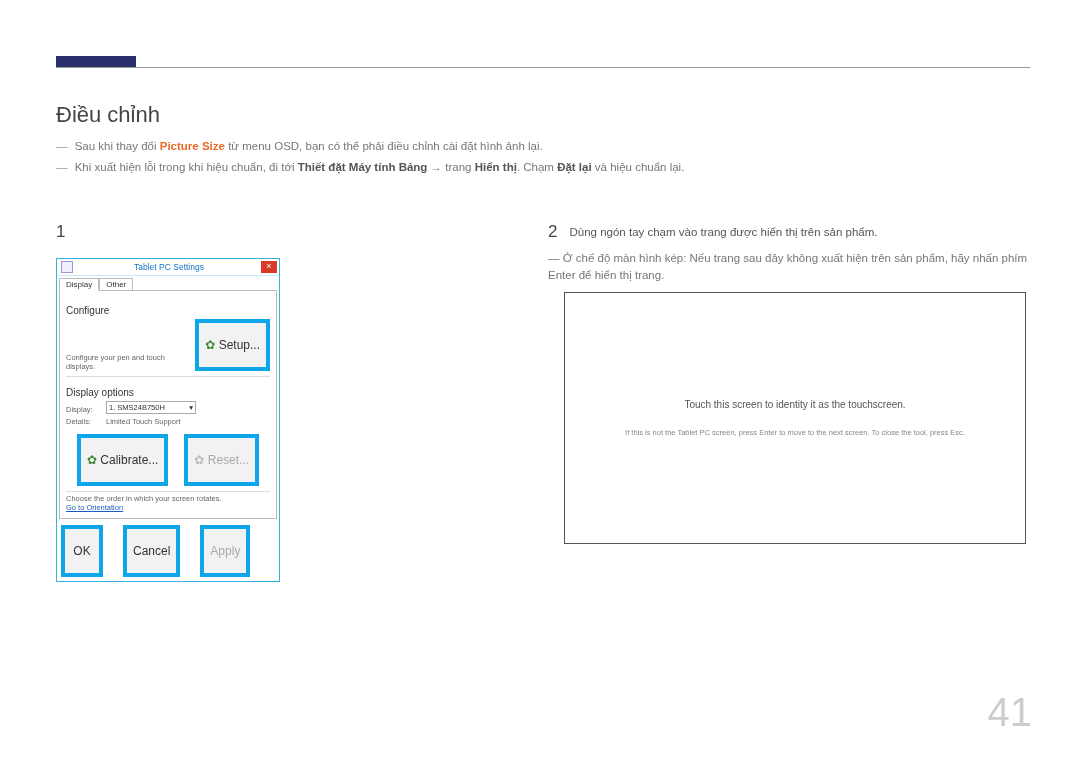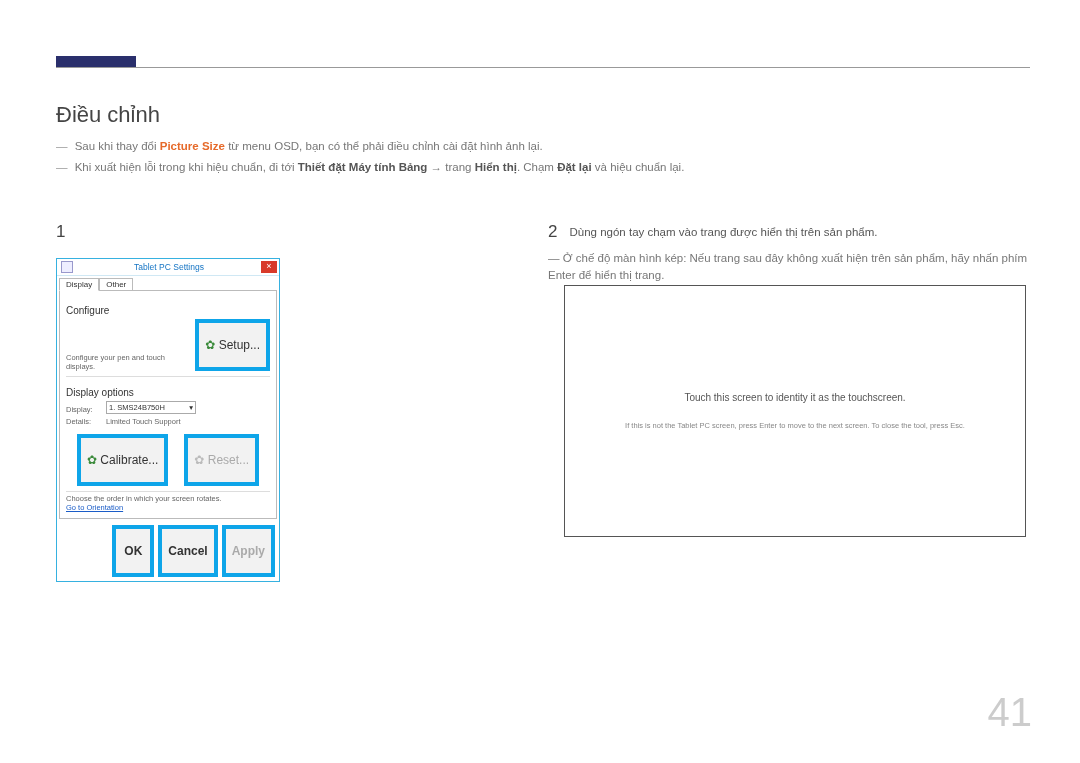--- a/index.html
+++ b/index.html
@@ -150,40 +150,38 @@
     font-size: 7.5px;
     width: 90px;
     display: flex;
     justify-content: space-between;
     background: #fff;
   }
   .link { color: #1a5cc7; text-decoration: underline; font-size: 7.5px; }
   .dialog-footer {
     padding: 4px;
     display: flex;
-    justify-content: flex-end;
-    gap: 4px;
-    font-weight: bold;
+    gap: 20px;
   }
   .step2 {
     position: absolute;
     top: 222px;
     left: 548px;
     width: 480px;
   }
   .subnote {
     font-size: 11.5px;
     color: #777;
     margin-top: 12px;
     margin-left: 0px;
     line-height: 1.5;
   }
   .touch-box {
     position: absolute;
-    top: 285px;
+    top: 292px;
     left: 564px;
     width: 462px;
     height: 252px;
     border: 1px solid #555;
     display: flex;
     flex-direction: column;
     align-items: center;
     justify-content: center;
   }
   .touch-box .msg1 { font-size: 10px; color: #555; margin-bottom: 18px; }

